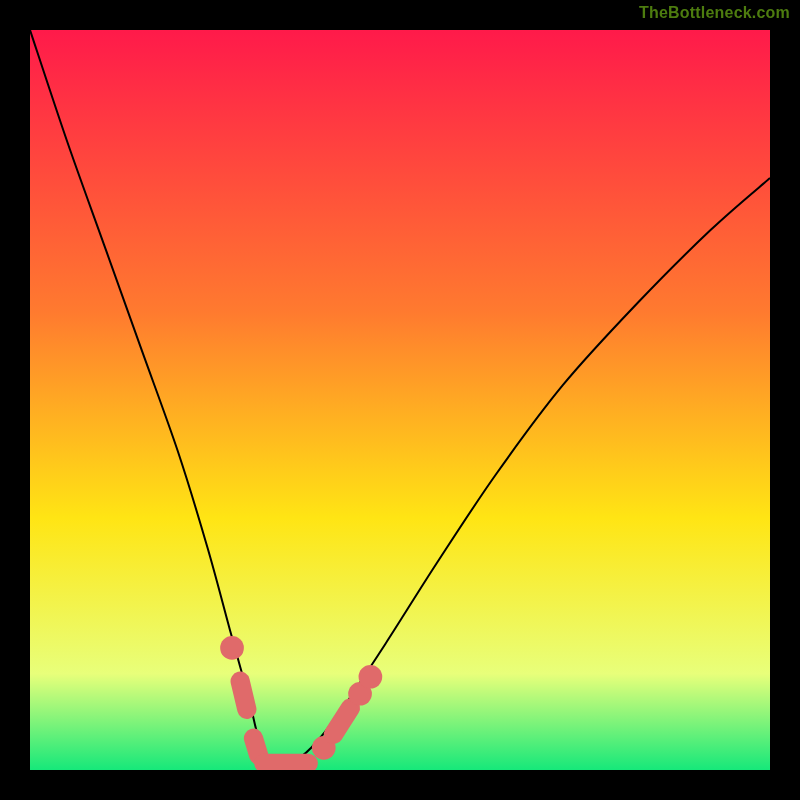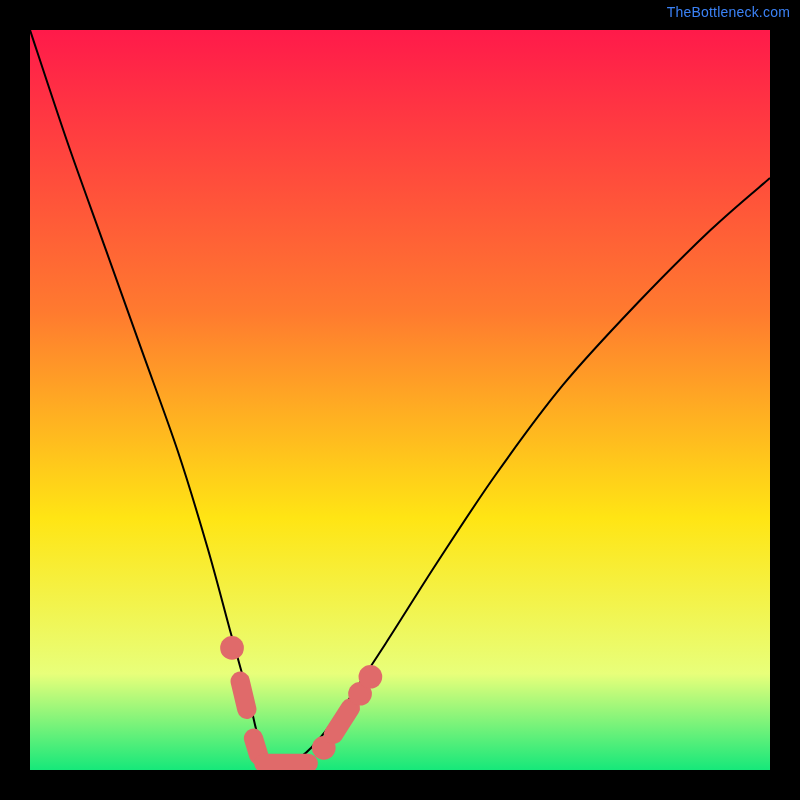--- a/index.html
+++ b/index.html
@@ -16,23 +16,23 @@
     left: 0;
     top: 0;
     width: 800px;
     height: 800px;
     background: #000;
   }
   .watermark {
     position: absolute;
     top: 4px;
     right: 10px;
-    color: #3b82f6;
-    font-size: 14px;
-    font-weight: 400;
+    color: #4d7c0f;
+    font-size: 16px;
+    font-weight: 700;
     letter-spacing: 0.2px;
   }
   .plot-holder {
     position: absolute;
     left: 30px;
     top: 30px;
     width: 740px;
     height: 740px;
   }
   svg { display: block; }

